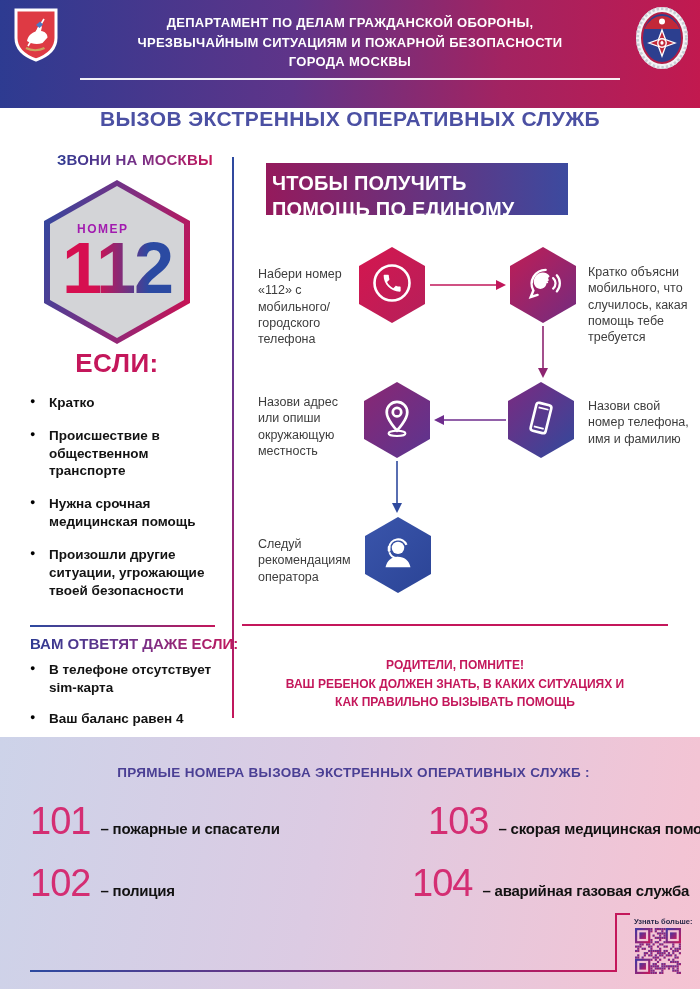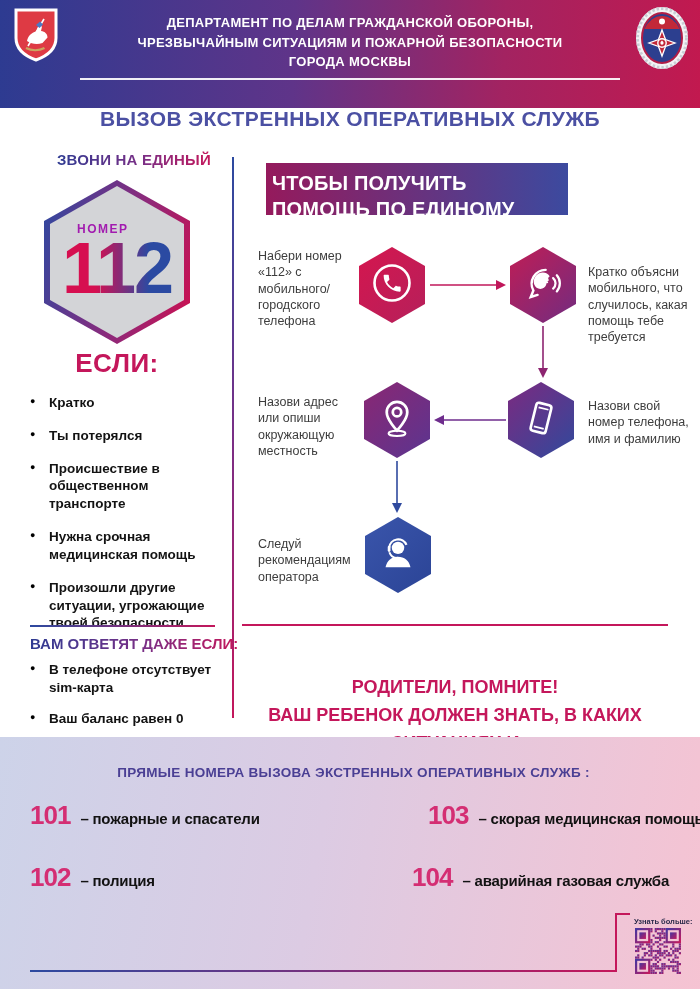--- a/index.html
+++ b/index.html
@@ -55,42 +55,42 @@
   .flow-banner{position:absolute;left:266px;top:163px;width:302px;height:52px;box-sizing:border-box;
                background:linear-gradient(90deg,#951a5c,#3c4a9f);color:#fff;font-weight:bold;
                font-size:20px;line-height:1.28;padding:8px 6px;letter-spacing:.2px;}
   .fhex{position:absolute;width:66px;height:76px;display:flex;align-items:center;justify-content:center;}
   #hex-phone{left:359px;top:247px;background:linear-gradient(135deg,#d5164e,#b5205b);}
   #hex-speak{left:510px;top:247px;background:linear-gradient(135deg,#c01d55,#722c80);}
   #hex-pin{left:364px;top:382px;background:linear-gradient(135deg,#8a2773,#5b3590);}
   #hex-smart{left:508px;top:382px;background:linear-gradient(135deg,#7c2a80,#31499c);}
   #hex-oper{left:365px;top:517px;background:linear-gradient(135deg,#3a55ab,#2b4496);}
   .ftext{position:absolute;font-size:12.5px;color:#3d3d3d;line-height:1.3;}
-  #t1{left:258px;top:248px;width:112px;}
+  #t1{left:258px;top:266px;width:112px;}
   #t2{left:588px;top:264px;width:100px;}
   #t3{left:588px;top:398px;width:102px;}
   #t4{left:258px;top:394px;width:90px;}
   #t5{left:258px;top:536px;width:100px;}
   .arrow{position:absolute;}
   #a1{left:430px;top:277px;}
   #a2{left:535px;top:326px;}
   #a3{left:434px;top:412px;}
   #a4{left:389px;top:461px;}
 
   .note-divider{position:absolute;left:242px;top:624px;width:426px;height:2px;background:#c4175b;}
-  .note{position:absolute;left:232px;top:674px;width:446px;text-align:center;color:#c4175b;
-        font-weight:bold;font-size:18px;line-height:1.55;}
+  .note{position:absolute;left:232px;top:656px;width:446px;text-align:center;color:#c4175b;
+        font-weight:bold;font-size:12px;line-height:1.55;}
 
   
   .bottom{position:absolute;left:0;top:737px;width:700px;height:252px;
           background:linear-gradient(100deg,#cdd3e9 0%,#dccbe3 45%,#f6c3d2 100%);padding-left:7px;}
   .bottom-heading{position:absolute;left:0;top:28px;width:100%;text-align:center;
                   font-size:13.5px;font-weight:bold;color:#4a3f94;letter-spacing:.3px;}
   .drow{position:absolute;display:flex;align-items:baseline;gap:10px;white-space:nowrap;}
-  .dnum{font-size:26px;font-weight:bold;color:#d42e73;letter-spacing:-1px;}
+  .dnum{font-size:38px;font-weight:normal;color:#d42e73;letter-spacing:-1px;}
   .dlabel{font-size:15px;font-weight:bold;color:#121212;letter-spacing:-.2px;}
   #r101{left:30px;top:63px;}
   #r102{left:30px;top:125px;}
   #r103{left:428px;top:63px;text-align:center;}
   #r104{left:412px;top:125px;}
   .bottom-line{position:absolute;left:30px;top:233px;width:585px;height:2px;
                background:linear-gradient(90deg,#2c4aa0,#c4175b);}
   .corner-v{position:absolute;left:615px;top:176px;width:2px;height:59px;background:#c4175b;}
   .corner-h{position:absolute;left:615px;top:176px;width:15px;height:2px;background:#c4175b;}
   .qr-label{position:absolute;left:634px;top:180px;font-size:7.5px;font-weight:bold;color:#2a2a4a;}
@@ -126,44 +126,43 @@
         <circle cx="28" cy="16.5" r="3" fill="#fff"></circle>
         <path d="M28 25l3.5 9.5L41 38l-9.5 3.5L28 51l-3.5-9.5L15 38l9.5-3.5z" fill="#c22839" stroke="#fff" stroke-width="1.3"></path>
         <circle cx="28" cy="38" r="4.2" fill="none" stroke="#fff" stroke-width="1.4"></circle>
         <path d="M28 35.4c1 .9 1.6 1.7 1.6 2.7a1.6 1.6 0 0 1-3.2 0c0-1 .6-1.8 1.6-2.7z" fill="#fff"></path>
       </svg>
     </span>
   </div>
 
   <div class="page-title">ВЫЗОВ ЭКСТРЕННЫХ ОПЕРАТИВНЫХ СЛУЖБ</div>
 
-  <div class="call-label gtext">ЗВОНИ НА ЕДИНЫЙ</div>
+  <div class="call-label gtext">ЗВОНИ НА МОСКВЫ</div>
 
   <div class="badge">
     <div class="badge-outer hexc"></div>
     <div class="badge-inner hexc"></div>
     <div class="badge-small">НОМЕР</div>
     <div class="badge-number num-grad">112</div>
   </div>
 
   <div class="if-label">ЕСЛИ:</div>
 
   <ul class="blist if-list">
     <li>Кратко</li>
-    <li>Ты потерялся</li>
     <li>Происшествие в общественном транспорте</li>
     <li>Нужна срочная медицинская помощь</li>
     <li>Произошли другие ситуации, угрожающие твоей безопасности</li>
   </ul>
 
   <div class="answer-divider"></div>
   <div class="answer-label gtext">ВАМ ОТВЕТЯТ ДАЖЕ ЕСЛИ:</div>
   <ul class="blist answer-list">
     <li>В телефоне отсутствует sim-карта</li>
-    <li>Ваш баланс равен 0</li>
+    <li>Ваш баланс равен 4</li>
   </ul>
 
   <div class="col-divider"></div>
 
   <div class="flow-banner">
     <span>ЧТОБЫ ПОЛУЧИТЬ ПОМОЩЬ ПО ЕДИНОМУ НОМЕРУ:</span>
   </div>
 
   <div class="fhex hexc" id="hex-phone">
     <span>

